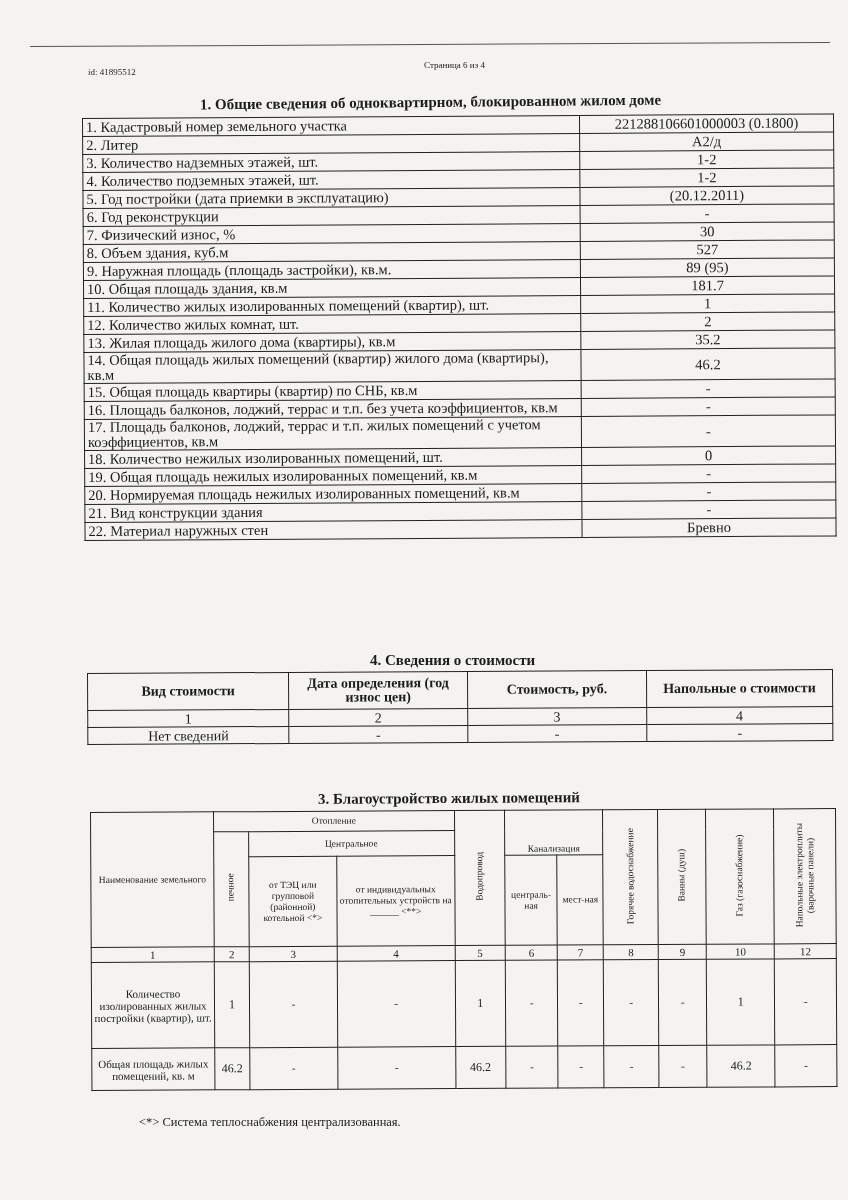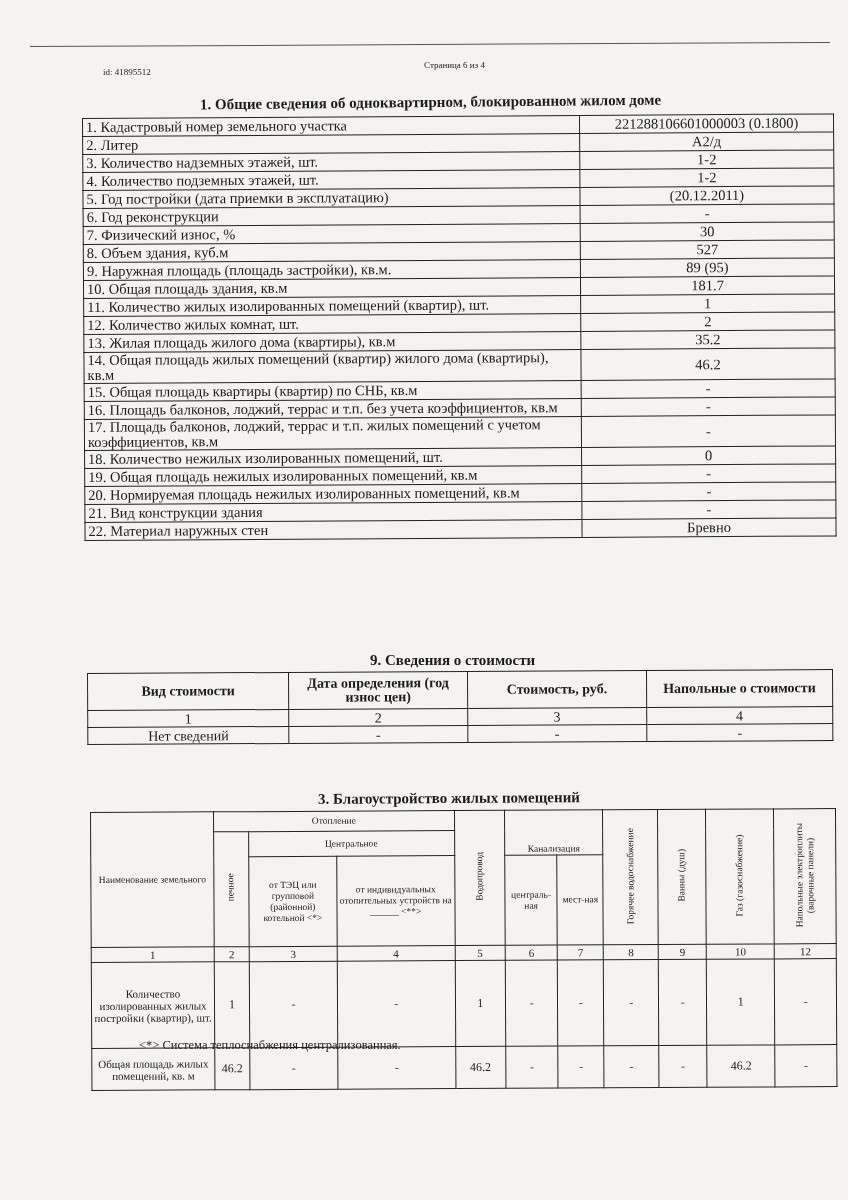--- a/index.html
+++ b/index.html
@@ -5,21 +5,21 @@
   html, body { margin: 0; padding: 0; }
   body {
     width: 848px; height: 1200px; overflow: hidden;
     background: #f4f3f0;
     font-family: "Liberation Serif", "DejaVu Serif", serif;
     color: #1c1c1c;
     position: relative;
   }
   .page { position: absolute; left: 0; top: 0; width: 848px; height: 1200px; }
   .topline { position: absolute; left: 30px; top: 44px; width: 800px; height: 0; border-top: 1px solid #555; transform: rotate(-0.3deg); }
-  .id { position: absolute; left: 103px; top: 67px; font-size: 9px; }
+  .id { position: absolute; left: 88px; top: 67px; font-size: 9px; }
   .pageno { position: absolute; left: 424px; top: 60px; font-size: 9px; }
   .sec-title { position: absolute; font-weight: bold; font-size: 15px; white-space: nowrap; }
   #t1title { left: 200px; top: 94px; transform: rotate(-0.6deg); }
   #t2title { left: 370px; top: 652px; }
   #t3title { left: 318px; top: 790px; transform: rotate(-0.4deg); }
 
   table { border-collapse: collapse; position: absolute; }
   td, th { border: 1px solid #222; padding: 0 3px; font-weight: normal; }
 
   #t1 { left: 82px; top: 118px; width: 752px; font-size: 14.5px; transform: rotate(-0.35deg); transform-origin: left top; }
@@ -32,21 +32,21 @@
 
   #t3 { left: 90px; top: 812px; width: 746px; font-size: 9.5px; transform: rotate(-0.3deg); transform-origin: left top; }
   #t3 th, #t3 td { text-align: center; padding: 0 2px; }
   #t3 th { font-size: 9.5px; line-height: 11px; }
   .vert { writing-mode: vertical-rl; transform: rotate(180deg); display: inline-block; line-height: 11px; }
   #t3 .num td { font-size: 11px; height: 14px; }
   #t3 .data td { font-size: 12px; }
   #t3 .data td.rlbl { font-size: 11px; line-height: 12px; }
 
   .note { position: absolute; left: 139px; font-size: 12.5px; }
-  #note1 { top: 1038px; }
+  #note1 { top: 1115px; }
   #note2 { top: 1108px; }
 </style>
 </head>
 <body>
 
 <div class="page">
   <div class="topline"></div>
   <div class="id">id: 41895512</div>
   <div class="pageno">Страница 6 из 4</div>
 
@@ -137,21 +137,21 @@
           <td class="lbl">21. Вид конструкции здания</td>
           <td class="val">-</td>
         </tr>
         <tr>
           <td class="lbl">22. Материал наружных стен</td>
           <td class="val">Бревно</td>
         </tr>
       </tbody>
   </table>
 
-  <div id="t2title" class="sec-title">9. Сведения о стоимости</div>
+  <div id="t2title" class="sec-title">4. Сведения о стоимости</div>
   <table id="t2">
     <tbody>
         <tr>
       <th style="width:27%">Вид стоимости</th>
       <th style="width:24%">Дата определения (год износ цен)</th>
       <th style="width:24%">Стоимость, руб.</th>
       <th style="width:25%">Напольные о стоимости</th>
     </tr>
     <tr>
       <td>1</td>

